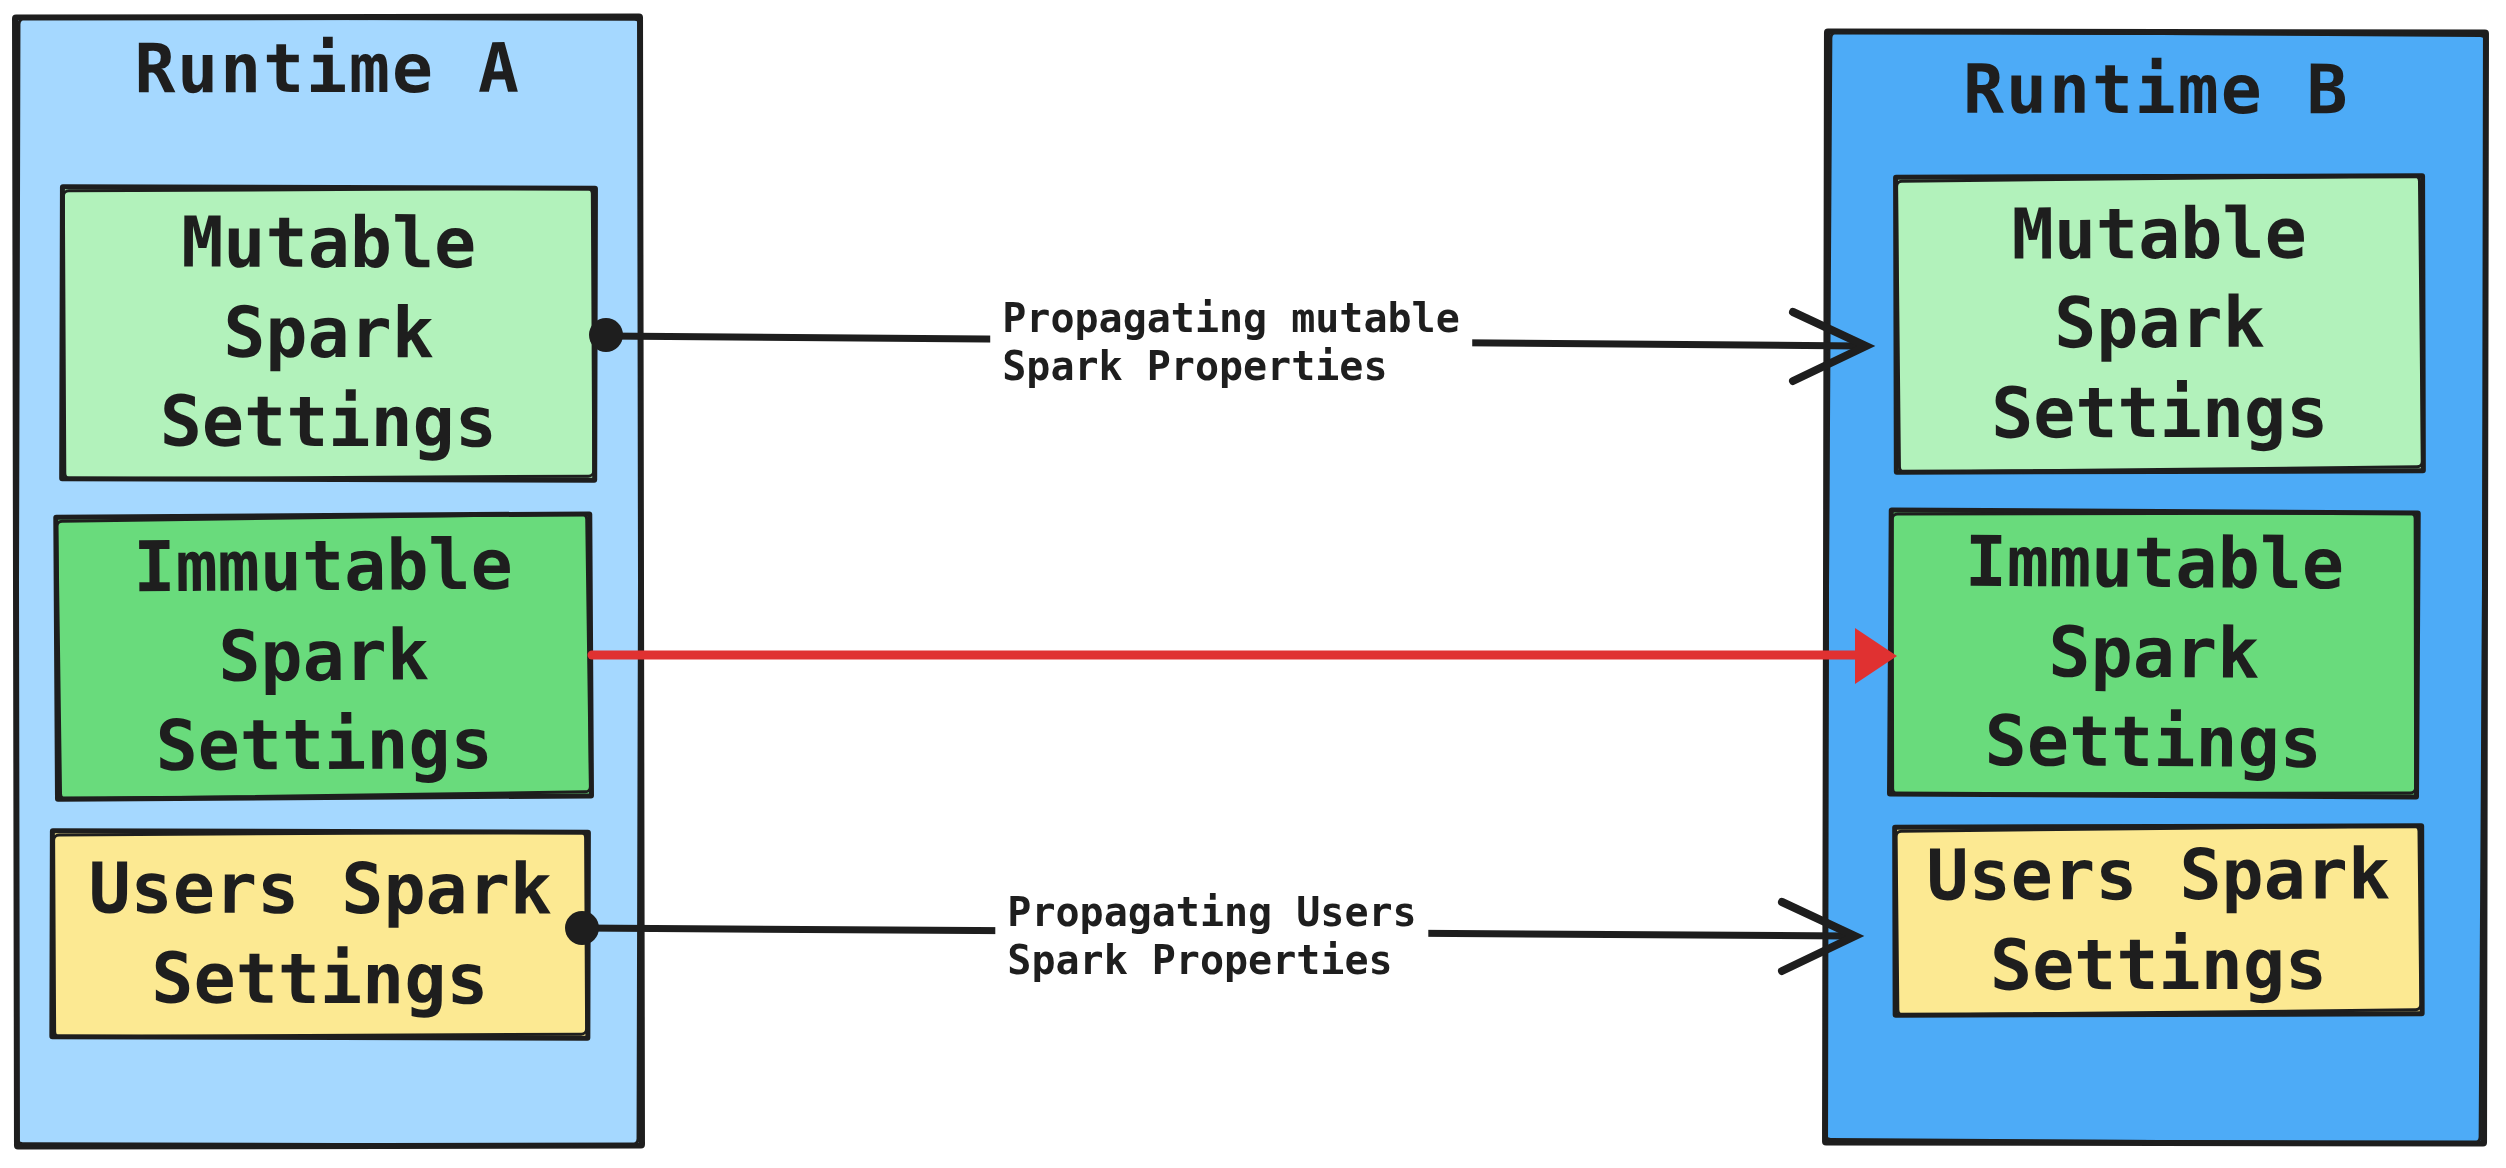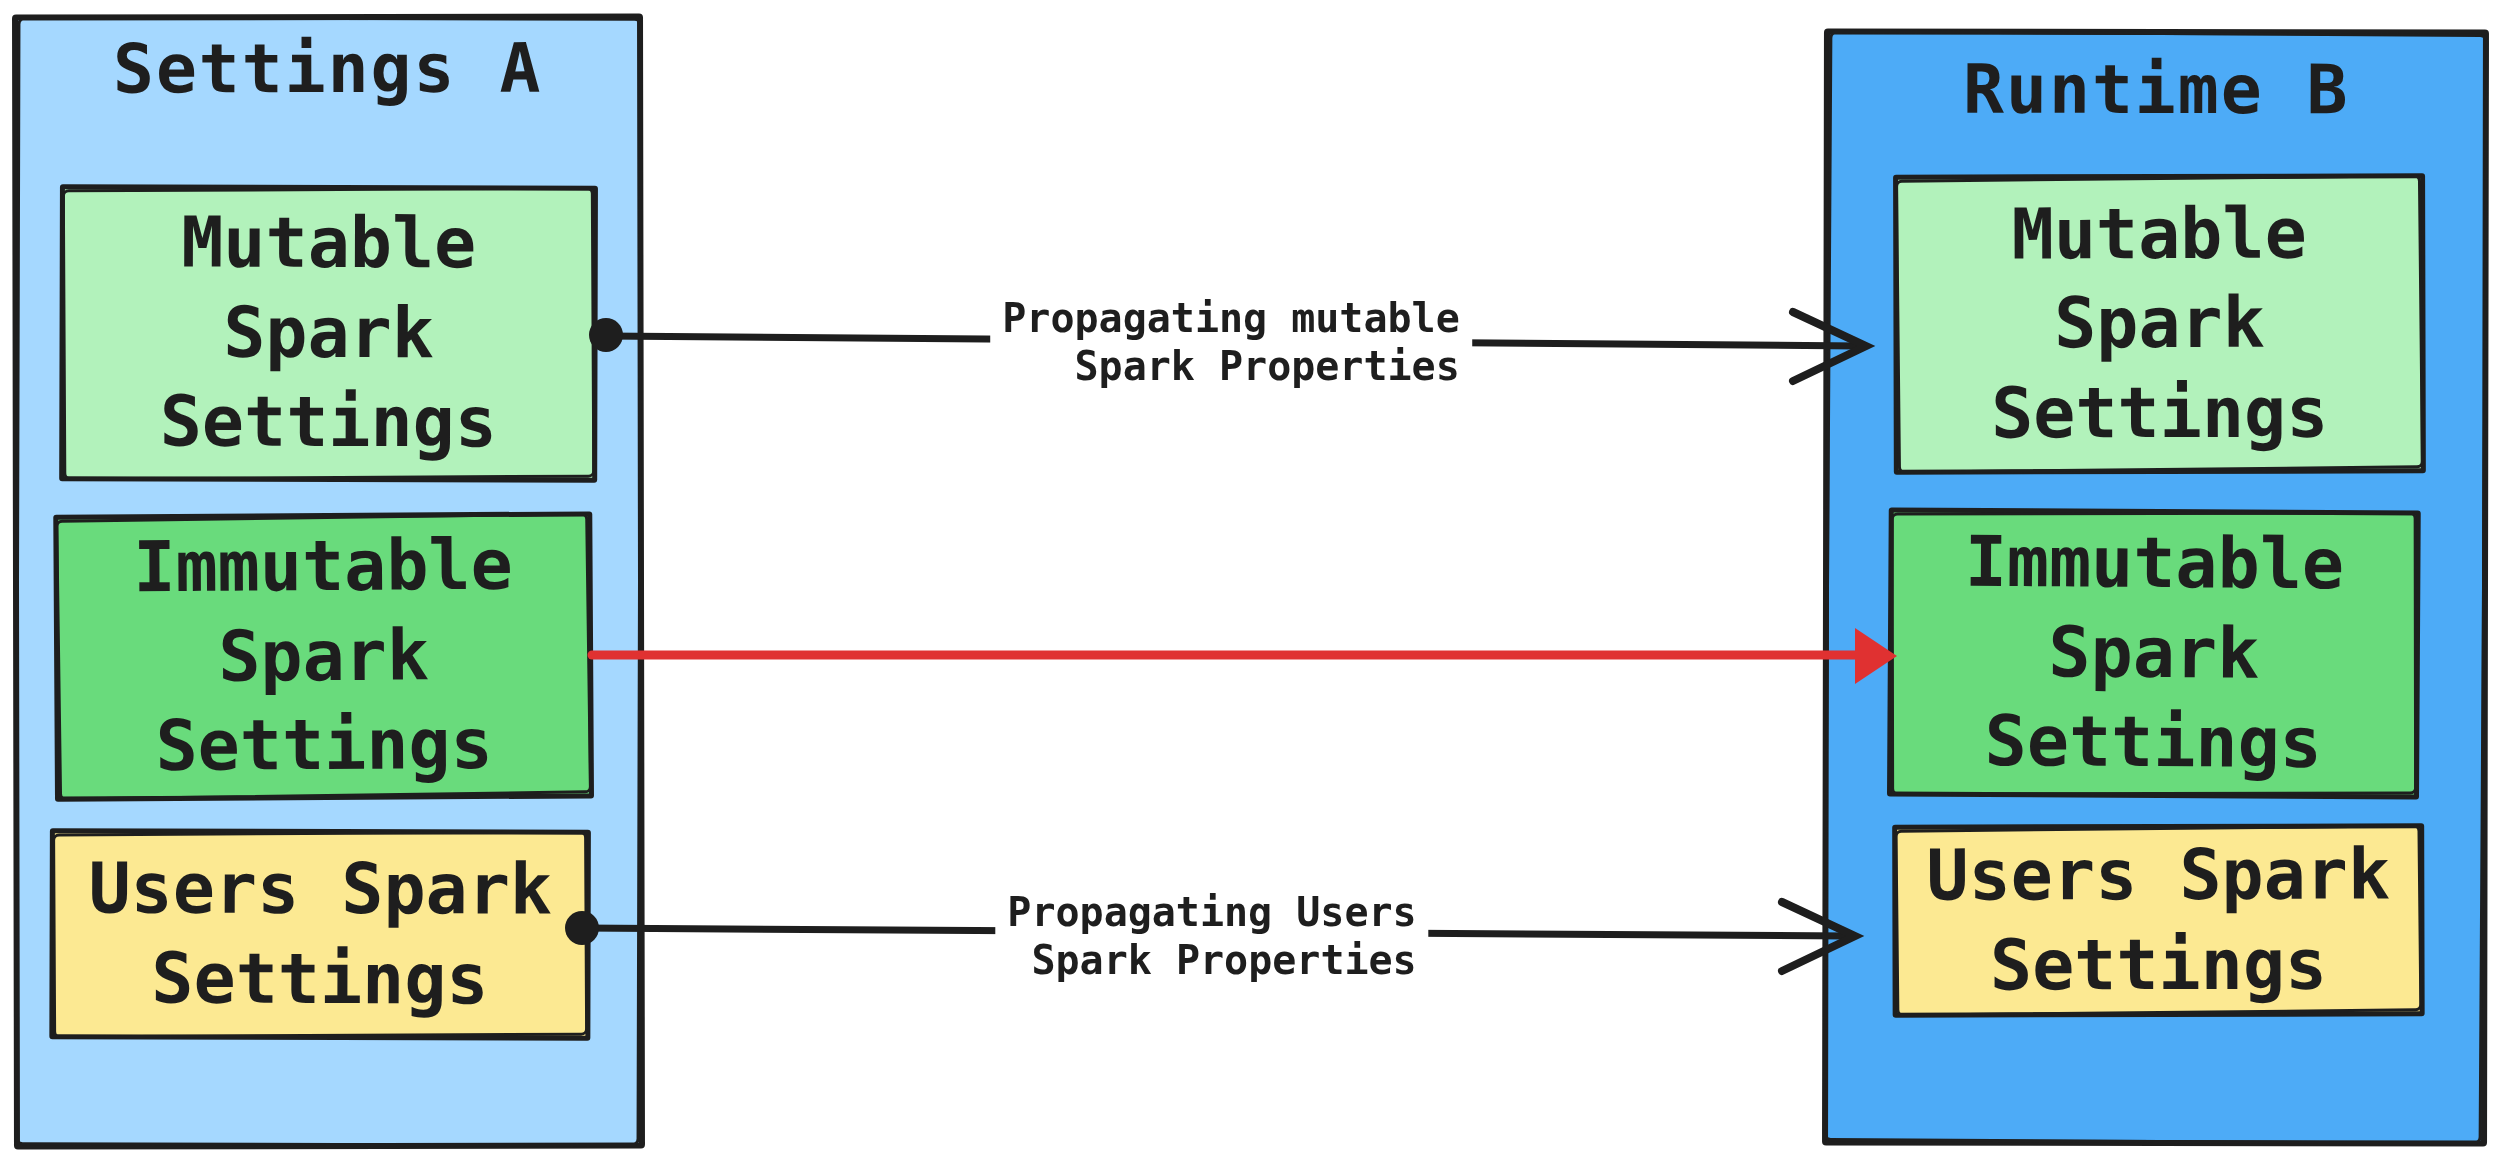--- a/index.html
+++ b/index.html
@@ -78,40 +78,40 @@
   svg.arrows{position:absolute;left:0;top:0;width:2506px;height:1168px;z-index:5;pointer-events:none;}
   svg.arrows .stroke-black{stroke:var(--stroke);}
   svg.arrows .fill-black{fill:var(--stroke);}
   svg.arrows .stroke-red{stroke:var(--arrow_red);}
   svg.arrows .fill-red{fill:var(--arrow_red);}
   
   .arrow-label{
     position:absolute;z-index:6;
     transform:translate(-50%,-50%);
     background:var(--label_bg);
-    white-space:pre-line;text-align:right;
+    white-space:pre-line;text-align:left;
     font-weight:bold;
     font-size:40px;line-height:1.2;
     padding:4px 12px;
   }
   .arrow-label.red{
     color:var(--arrow_red);
     font-size:50px;line-height:1.3;
   }
   .label-1{left:1231px;top:342px;}
   .label-2{left:1250px;top:657px;}
   .label-3{left:1212px;top:936px;}
 </style>
 </head>
 <body>
 
 <div class="canvas">
 
   <section class="panel panel-a">
-    <h2 class="panel-title">Settings A</h2>
+    <h2 class="panel-title">Runtime A</h2>
     <div class="box bg-light-green a-mutable tilt-r">
       <span>Mutable
 Spark
 Settings</span>
     </div>
     <div class="box bg-green a-immutable tilt-l">
       <span>Immutable
 Spark
 Settings</span>
     </div>

